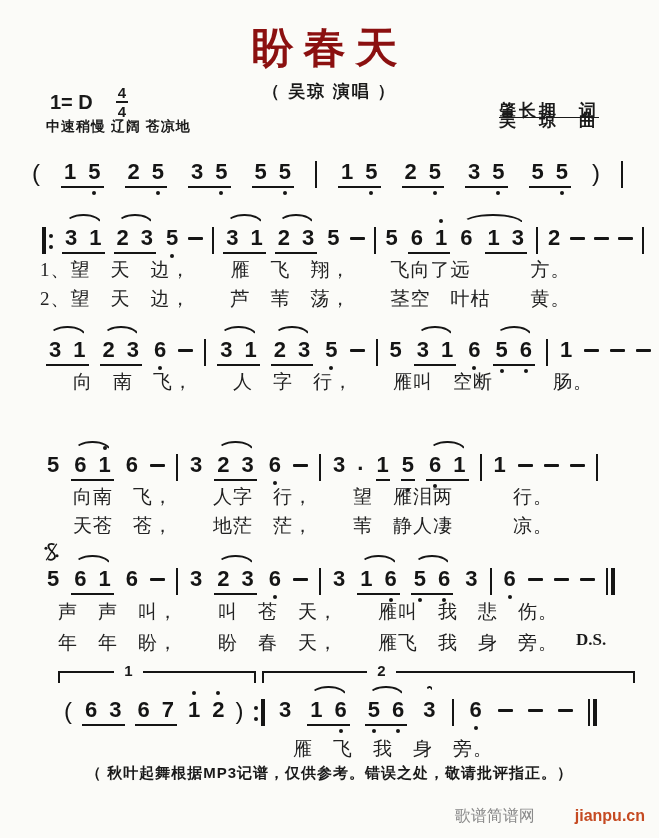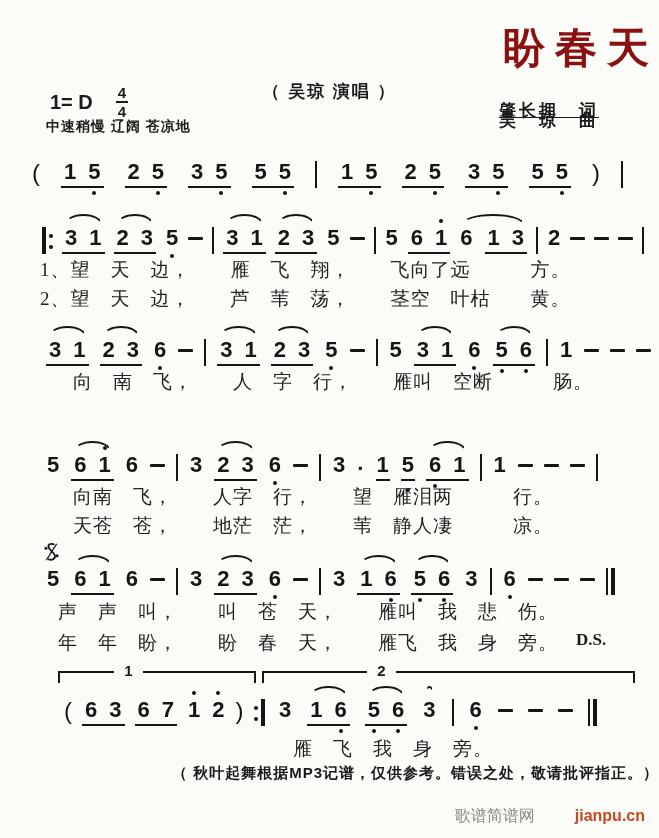--- a/index.html
+++ b/index.html
@@ -1,20 +1,20 @@
 <!DOCTYPE html>
 <html><head>
 <meta charset="utf-8">
 <style>
   html,body{margin:0;padding:0;background:#e8e8e6;}
   .sheet{position:relative;width:659px;height:838px;margin:0 auto;background:#fbfbf8;overflow:hidden;
          font-family:"Liberation Sans",sans-serif;color:#1a1a1a;}
 
   
-  #title{position:absolute;top:20px;left:0;right:0;text-align:right;
+  #title{position:absolute;top:20px;left:0;right:0;text-align:center;
          font:700 42px "Liberation Sans",sans-serif;letter-spacing:10px;}
   #subtitle{position:absolute;top:80px;left:0;right:0;text-align:center;
          font:700 17px "Liberation Sans",sans-serif;letter-spacing:2px;}
   #keysig{position:absolute;left:50px;top:85px;display:flex;align-items:center;gap:23px;
          font:700 20px "Liberation Sans",sans-serif;}
   .frac{display:inline-flex;flex-direction:column;align-items:center;line-height:1;font-size:15px;}
   .fbar{width:12px;height:2px;background:#1a1a1a;margin:1px 0;}
   #tempo{position:absolute;left:46px;top:118px;font:700 14px "Liberation Sans",sans-serif;letter-spacing:1px;}
   #credit1{position:absolute;right:60px;top:99px;font:700 17px "Liberation Serif",serif;letter-spacing:3px;text-decoration:underline;}
   #credit2{position:absolute;right:60px;top:109px;font:700 17px "Liberation Serif",serif;letter-spacing:3px;}
@@ -65,21 +65,21 @@
   .lyric{position:absolute;font:400 19px "Liberation Serif",serif;color:#222;
       letter-spacing:1px;white-space:pre;}
   #ly-2a{left:40px;top:257px;}  #ly-2b{left:40px;top:286px;}
   #ly-3a{left:73px;top:369px;}  #ly-3b{left:73px;top:398px;}
   #ly-4a{left:73px;top:484px;}  #ly-4b{left:73px;top:513px;}
   #ly-5a{left:58px;top:599px;}  #ly-5b{left:58px;top:630px;}
   #ds{position:absolute;left:576px;top:630px;font:700 17px "Liberation Serif",serif;}
   #ly-v{left:293px;top:736px;}
 
   
-  #note{position:absolute;top:764px;left:0;right:0;text-align:right;
+  #note{position:absolute;top:764px;left:0;right:0;text-align:center;
       font:700 15px "Liberation Sans",sans-serif;letter-spacing:1px;}
   #watermark{position:absolute;top:806px;right:14px;font:400 16px "Liberation Serif",serif;color:#8a8a8a;}
   #watermark .url{font:700 16px "Liberation Sans",sans-serif;padding-left:36px;}
 </style>
 </head>
 <body>
 
 <div class="sheet">
 
   <div id="title" style="color: rgb(139, 16, 16);">盼春天</div>

